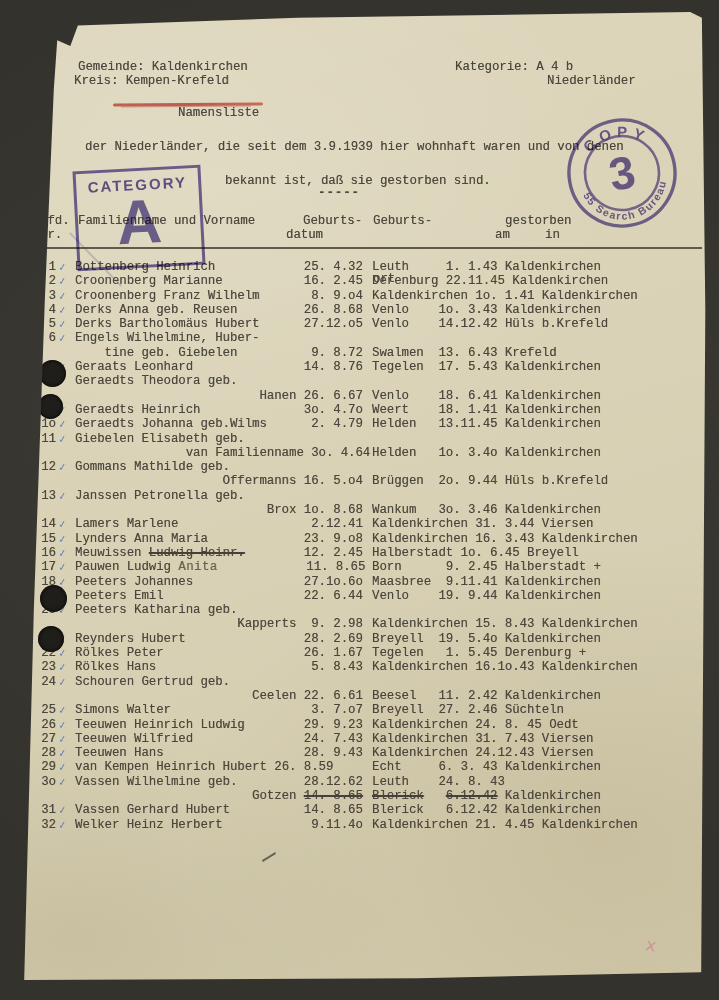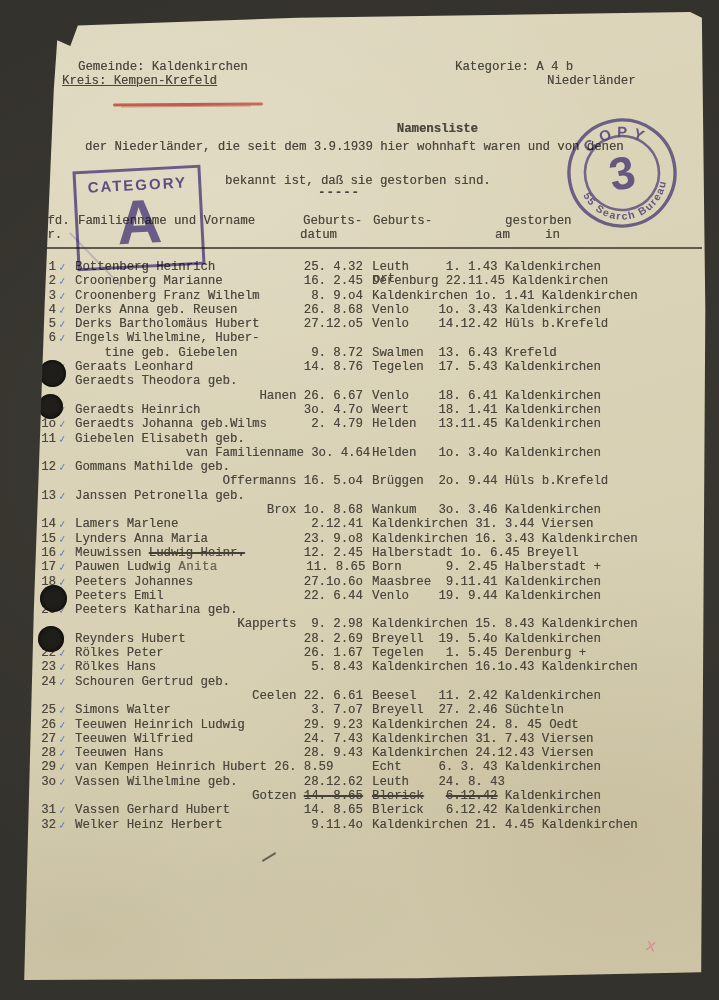--- a/index.html
+++ b/index.html
@@ -60,37 +60,37 @@
     font-size:17px;font-family:"DejaVu Sans",sans-serif;transform:rotate(12deg);}
   #pencil-mark{position:absolute;left:243px;top:846px;width:16px;height:2px;background:rgba(60,58,52,.7);transform:rotate(-32deg);border-radius:1px;}
   #pencil-line{position:absolute;left:52px;top:222px;width:74px;height:1.5px;background:rgba(95,95,140,.28);transform:rotate(46deg);transform-origin:left;}
 </style>
 </head>
 <body>
 
 <div id="paper">
 
   <div class="t" style="left:60px;top:50px;">Gemeinde: Kaldenkirchen</div>
-  <div class="t" style="left:44px;top:64px;text-decoration:underline;">Kreis: Kempen-Krefeld</div>
+  <div class="t" style="left:56px;top:64px;">Kreis: Kempen-Krefeld</div>
   <div id="red-underline"></div>
   <div class="t" style="left:437px;top:50px;text-align:right;">Kategorie: A 4 b</div>
   <div class="t" style="left:529px;top:64px;">Niederländer</div>
 
-  <div class="t" style="left:160px;top:112px;width:300px;text-align:right;font-weight:bold;">Namensliste</div>
+  <div class="t" style="left:160px;top:96px;width:300px;text-align:left;">Namensliste</div>
   <div class="t" style="left:67px;top:130px;">der Niederländer, die seit dem 3.9.1939 hier wohnhaft waren und von denen</div>
   <div class="t" style="left:207px;top:164px;">bekannt ist, daß sie gestorben sind.</div>
   <div class="t" style="left:300px;top:176px;font-weight:bold;letter-spacing:1px;">-----</div>
 
   <div id="pencil-line"></div>
 
   <div class="t" style="left:22px;top:204px;">lfd.</div>
   <div class="t" style="left:22px;top:218px;">Nr.</div>
   <div class="t" style="left:60px;top:204px;">Familienname und Vorname</div>
   <div class="t" style="left:285px;top:204px;">Geburts-</div>
-  <div class="t" style="left:282px;top:218px;">datum</div>
+  <div class="t" style="left:268px;top:218px;">datum</div>
   <div class="t" style="left:355px;top:204px;">Geburts-</div>
   <div class="t" style="left:355px;top:218px;margin-top:44px;">ort</div>
   <div class="t" style="left:487px;top:204px;">gestorben</div>
   <div class="t" style="left:477px;top:218px;">am</div>
   <div class="t" style="left:527px;top:218px;">in</div>
   <div id="header-rule"></div>
 
   <div id="lines">
       <div class="line">
         <span class="c-num">1</span>

